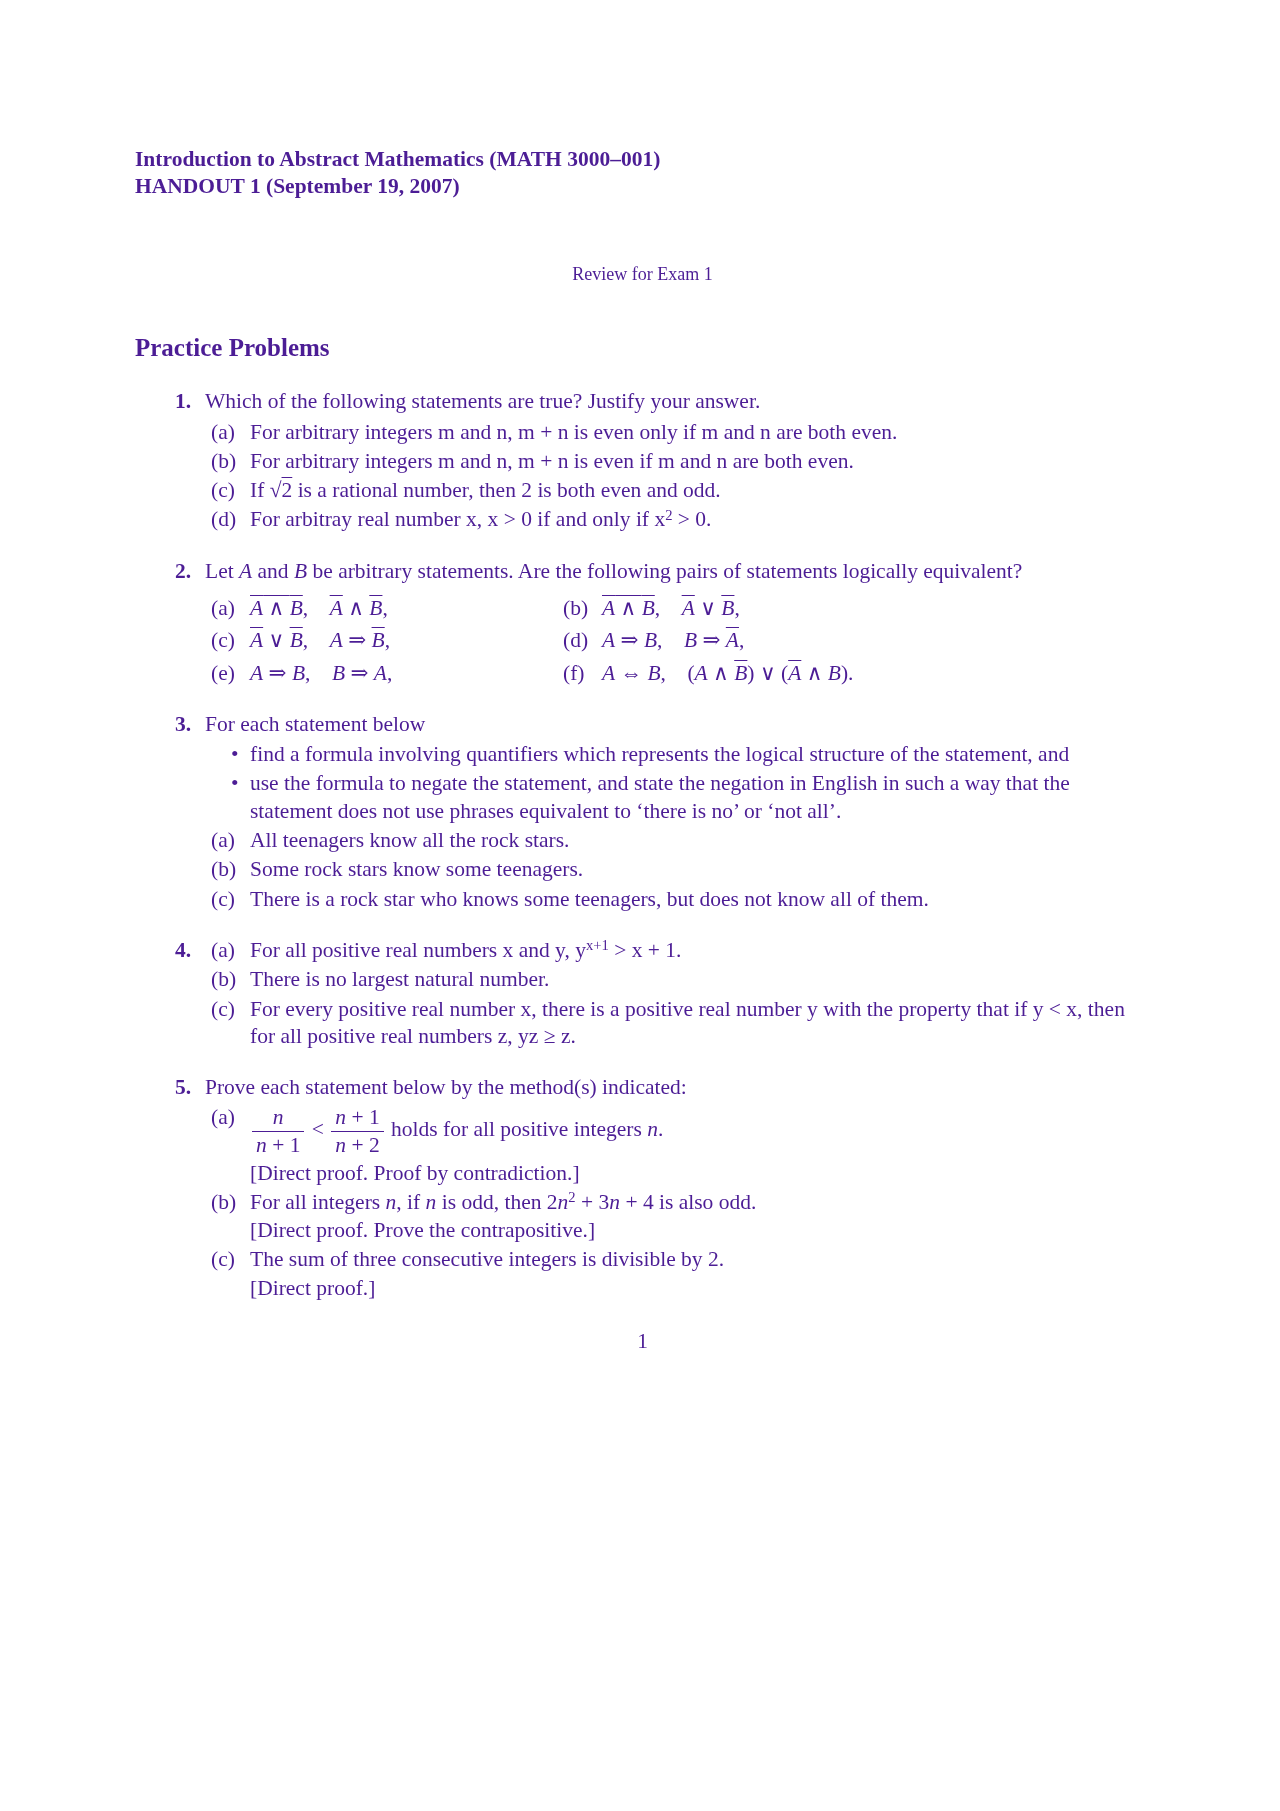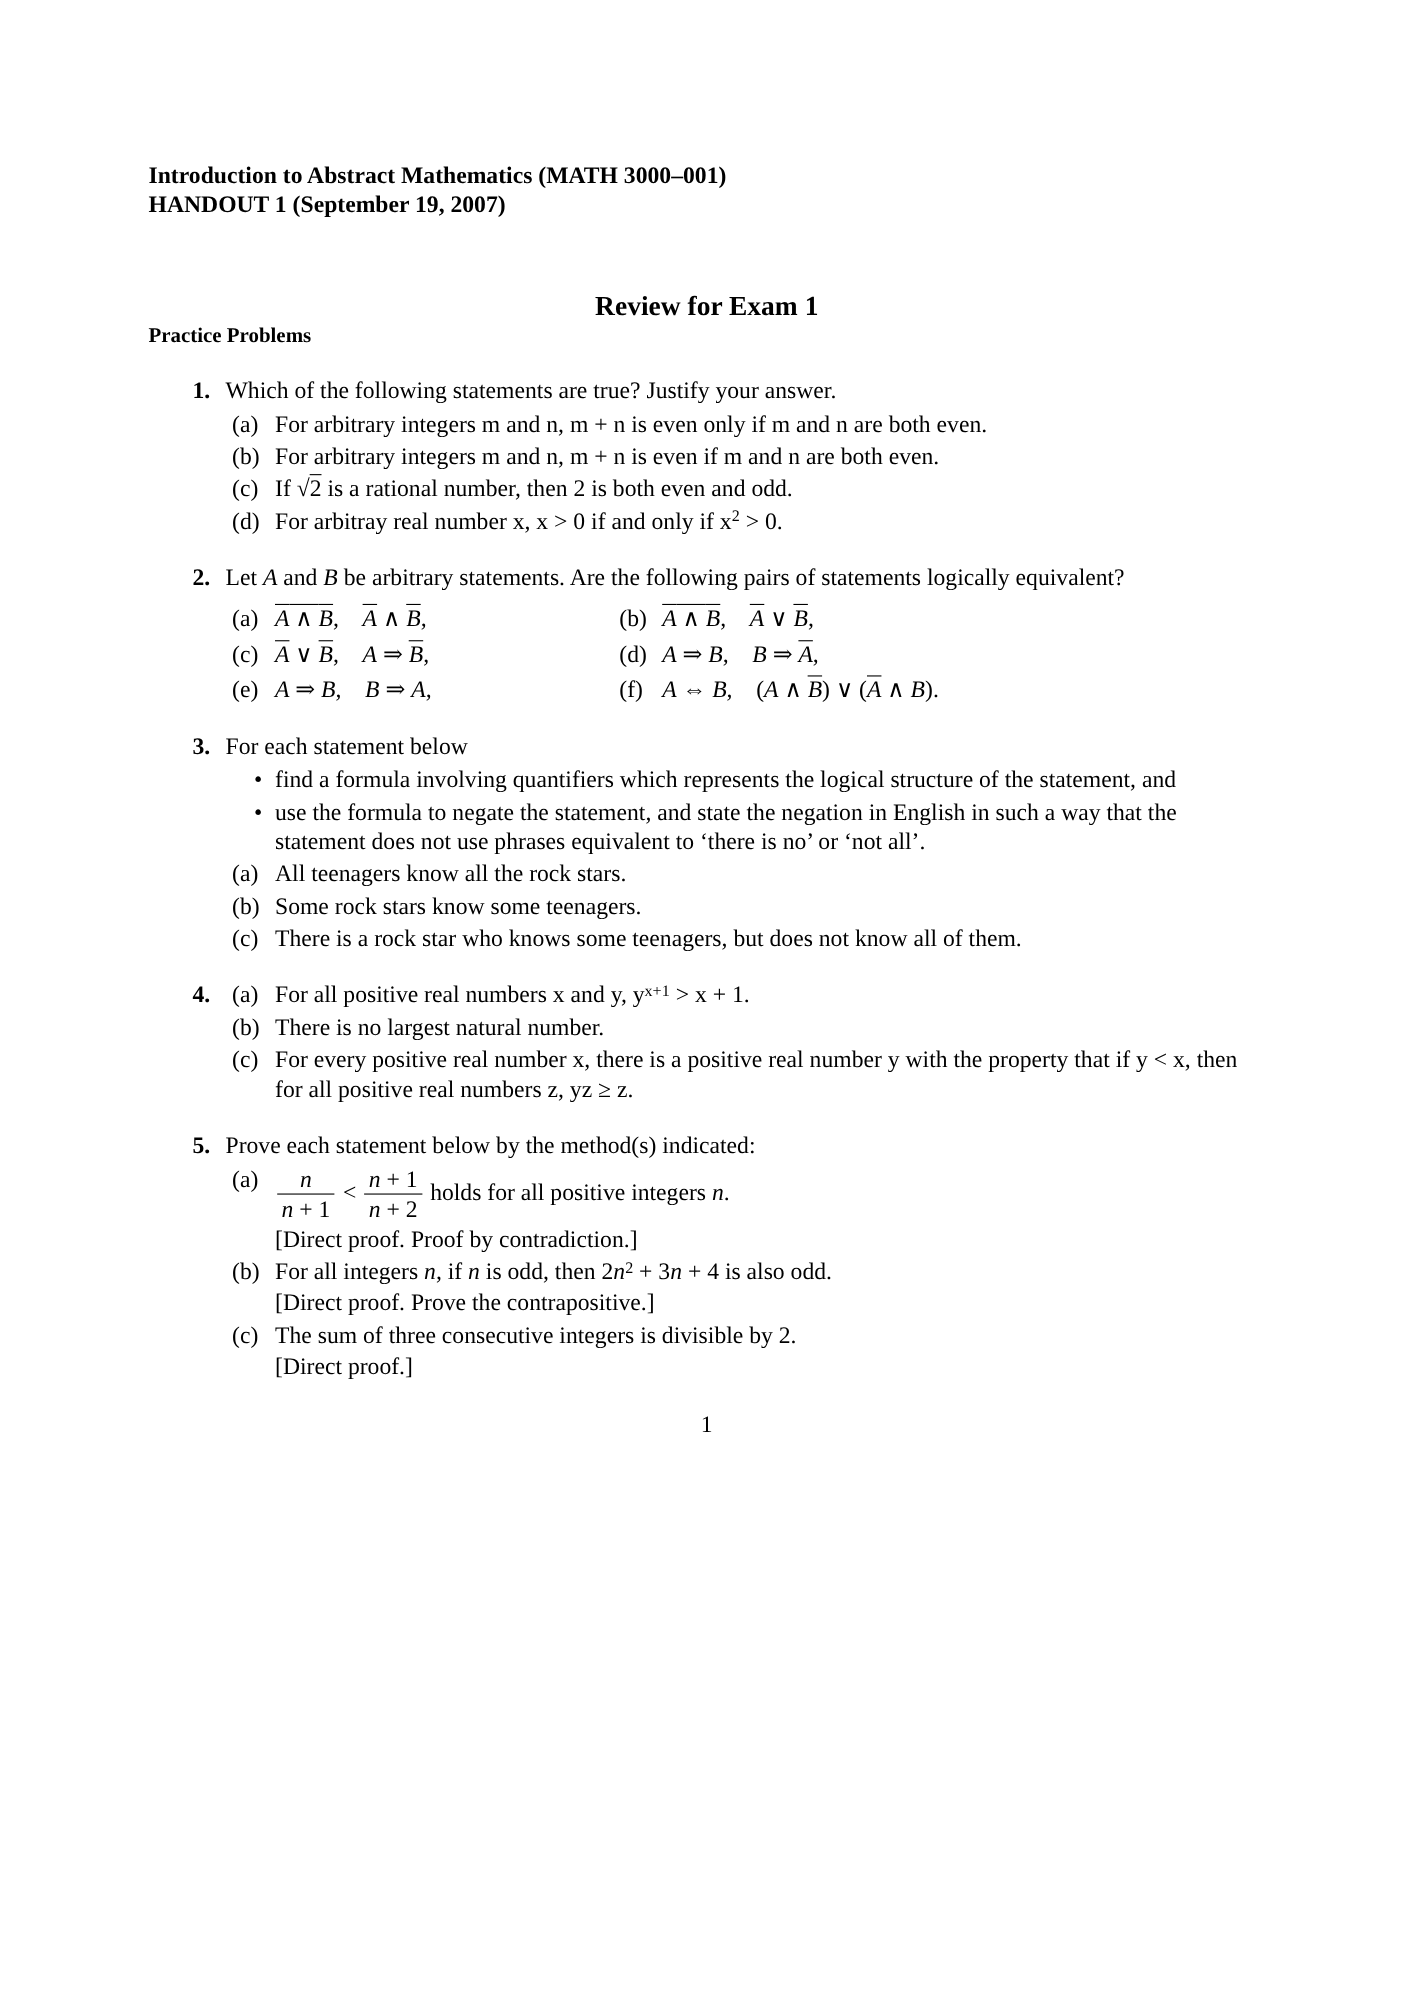--- a/index.html
+++ b/index.html
@@ -1,31 +1,31 @@
 <!DOCTYPE html>
 <html><head>
 <meta charset="utf-8">
 <style>
   * { margin:0; padding:0; box-sizing:border-box; }
   html,body { background:#ffffff; }
   .page {
     position:relative;
     width:1280px; height:1811px;
     background:#ffffff;
-    color:#000000;
+    color:#4c1d95;
     font-family:"Liberation Serif","DejaVu Serif",serif;
     font-size:21.5px;
     line-height:1.27;
     overflow:hidden;
   }
   .content { padding:146px 130px 0 135px; }
 
   .hline { font-weight:bold; }
-  .doc-title { text-align:center; font-weight:bold; font-size:25px; margin-top:62px; }
-  .section-heading { font-weight:bold; font-size:19px; }
+  .doc-title { text-align:center; font-weight:normal; font-size:18px; margin-top:62px; }
+  .section-heading { font-weight:bold; font-size:25px; margin-top:47px; }
 
   .problem { position:relative; padding-left:70px; margin-top:24px; }
   .pnum { position:absolute; left:40px; font-weight:bold; }
   .ptext { margin-bottom:3px; }
 
   .subitem { position:relative; padding-left:45px; margin-top:2px; }
   .slabel { position:absolute; left:6px; font-style:normal; }
   .stext.it { }
   .method { margin-top:1px; }
 

